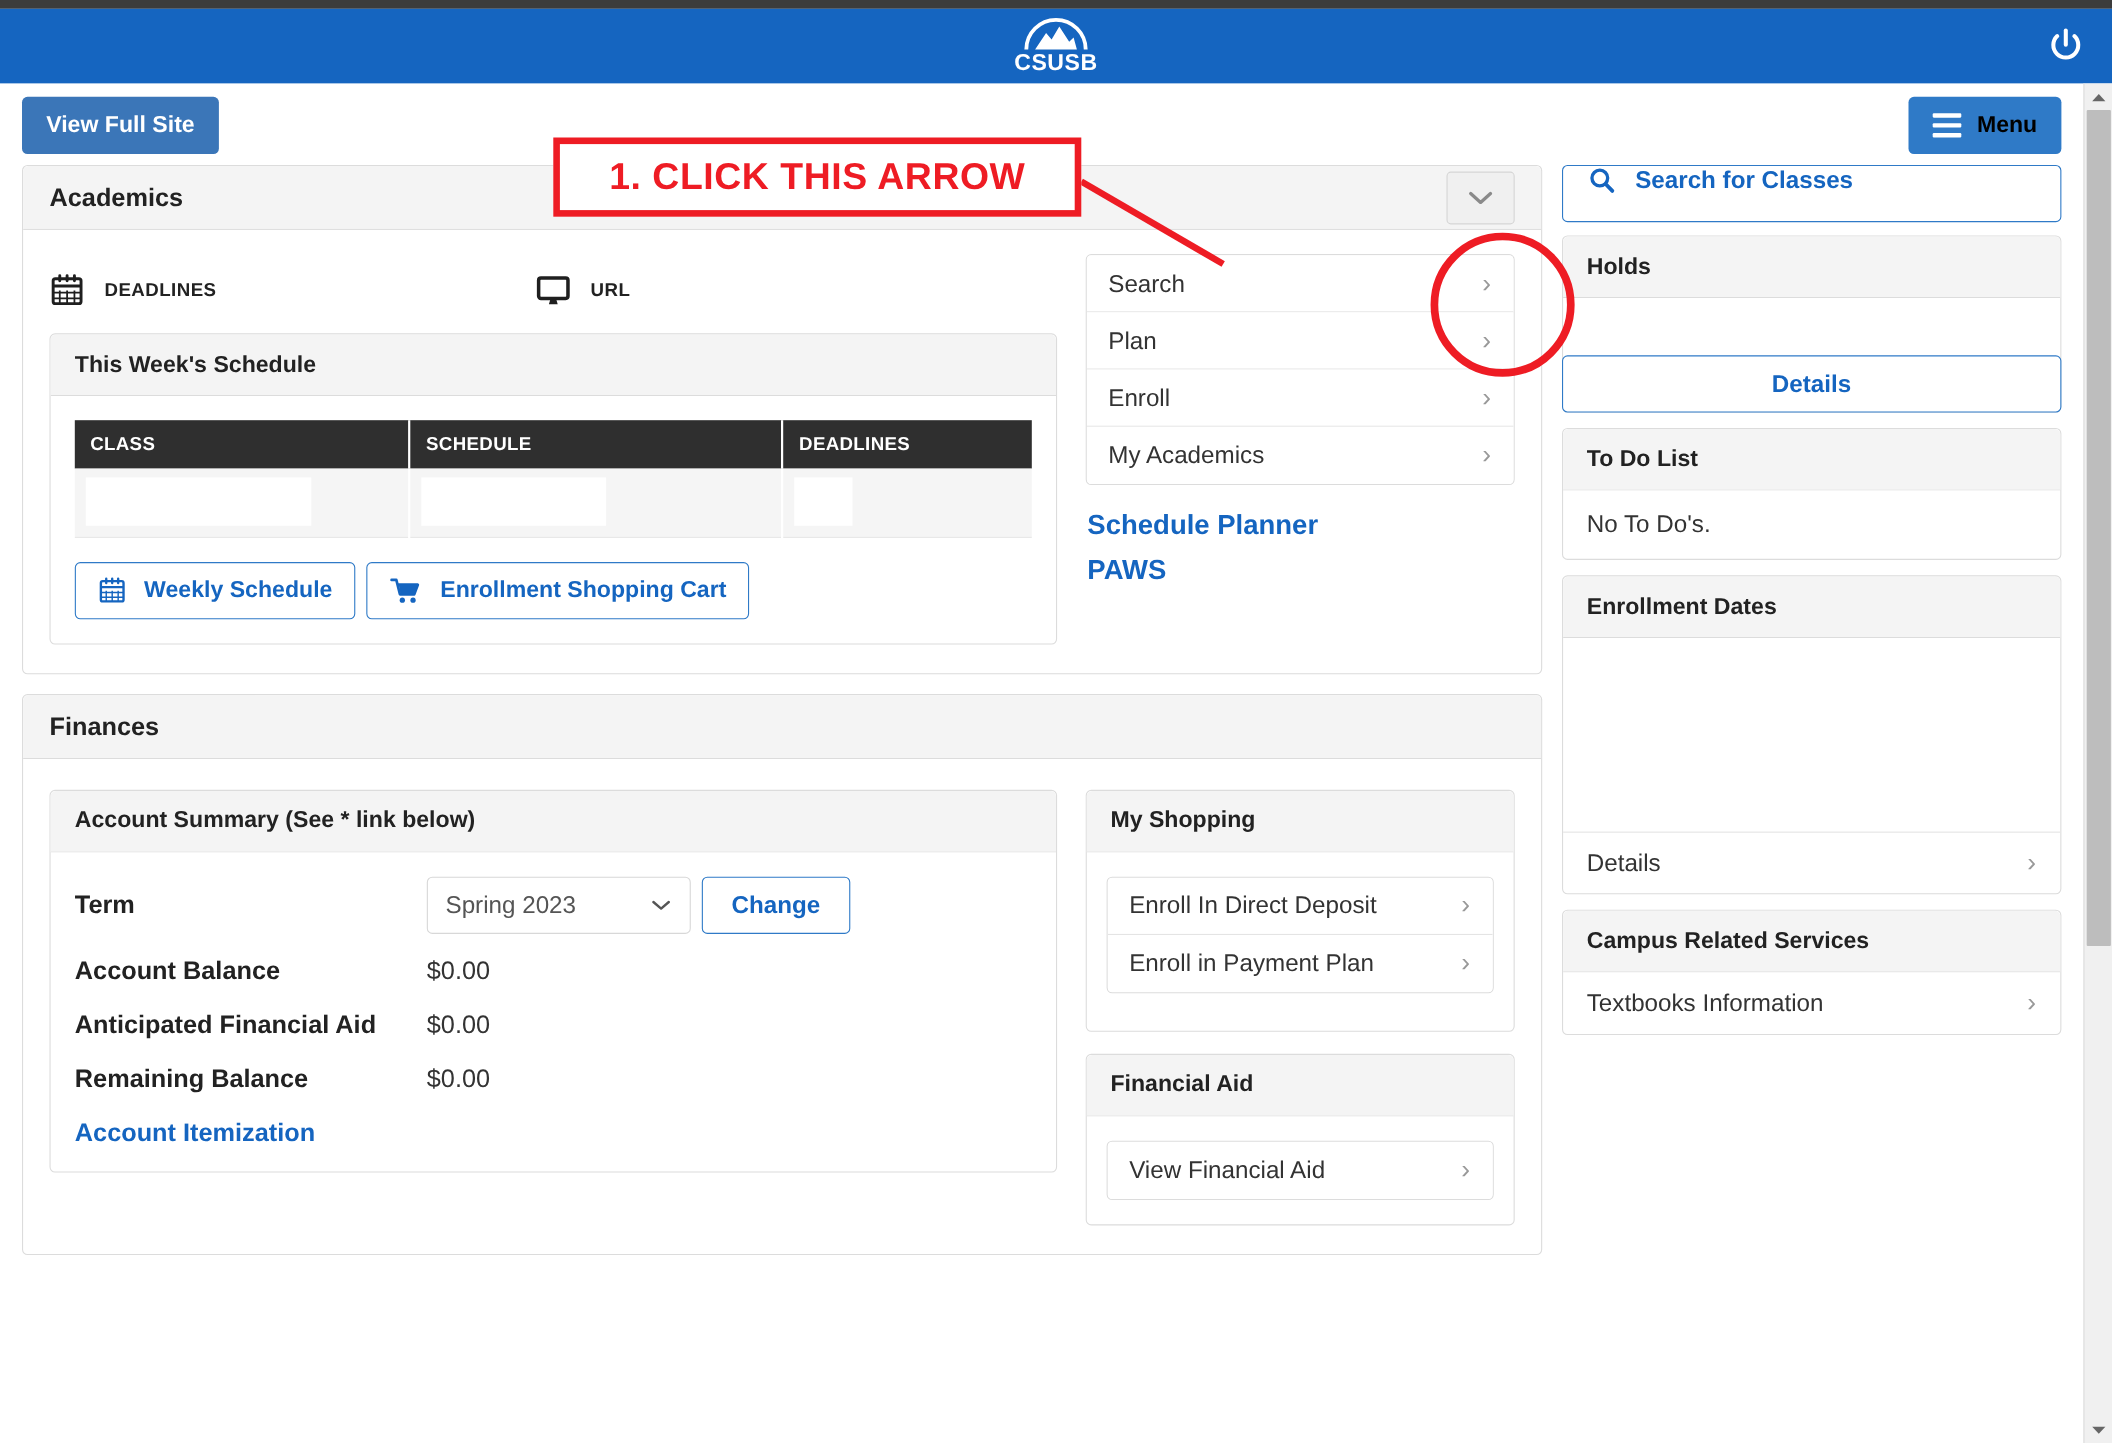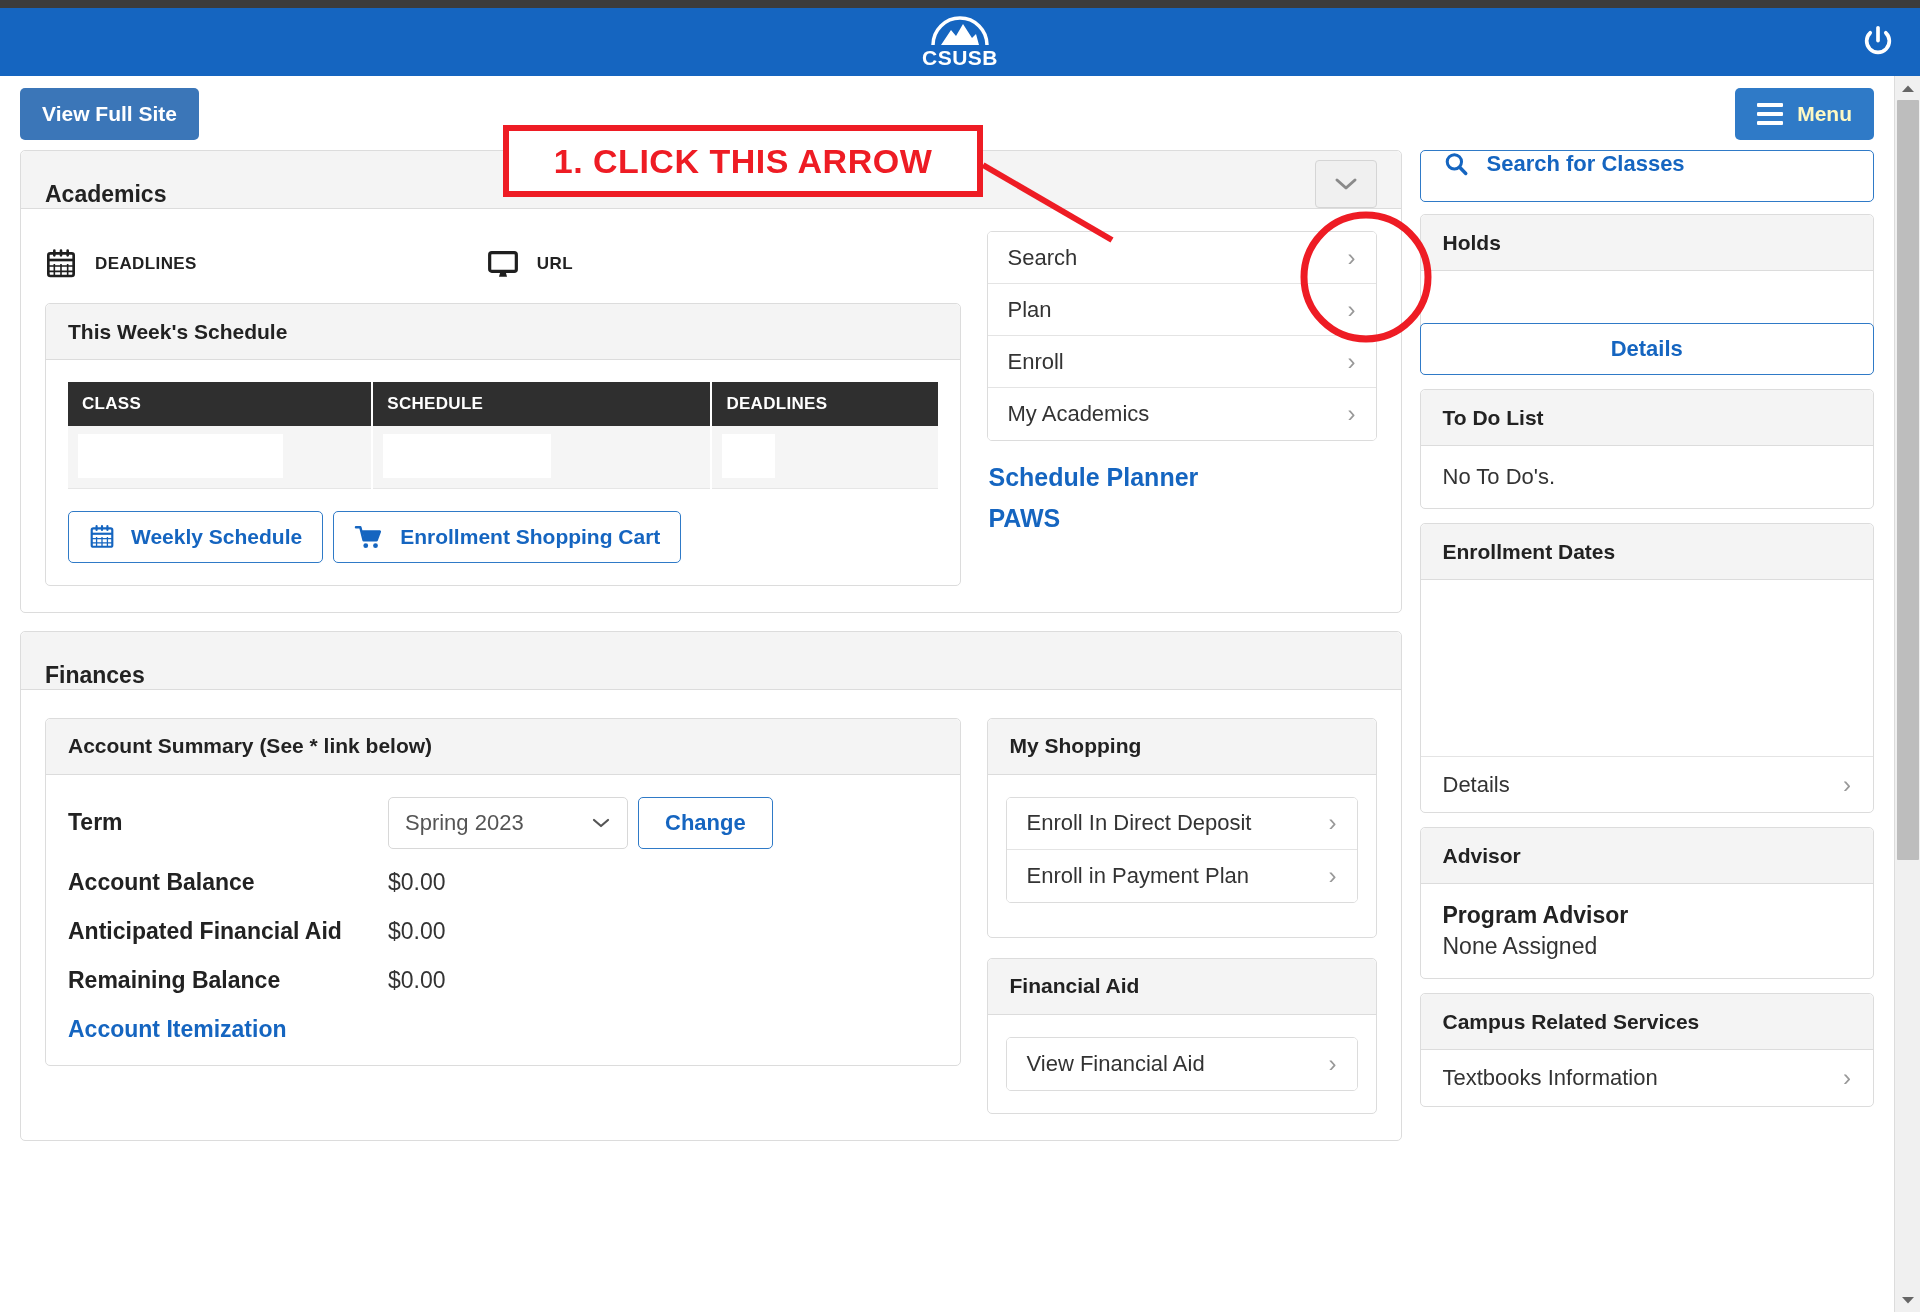--- a/index.html
+++ b/index.html
@@ -54,38 +54,38 @@
   .toolbar-row {
     margin-top:12px; height:52px; display:flex; align-items:center;
     justify-content:space-between;
   }
   .btn-full-site {
     background:#3b76b8; color:#fff; border:none; border-radius:5px;
     font-size:21px; font-weight:700; padding:0 22px; height:52px;
     font-family:"Liberation Sans", sans-serif; cursor:pointer;
   }
   .btn-menu {
-    background:#2f7ac7; color:#fef9c3; border:none; border-radius:5px;
+    background:#2f7ac7; color:#000000; border:none; border-radius:5px;
     font-size:21px; font-weight:700; padding:0 22px; height:52px;
     display:flex; align-items:center; gap:14px; cursor:pointer;
     font-family:"Liberation Sans", sans-serif;
   }
   .hamburger { display:flex; flex-direction:column; gap:5px; }
   .hamburger i { display:block; width:26px; height:4px; background:#fff; border-radius:1px; }
 
   
   .main-cols { display:flex; gap:18px; margin-top:10px; align-items:flex-start; }
   .col-left { width:1383px; }
   .col-right { width:455px; }
 
   
   .panel { border:1px solid #dcdcdc; border-radius:5px; background:#fff; }
   .panel-head {
     background:#f4f4f4; border-bottom:1px solid #dcdcdc; border-radius:5px 5px 0 0;
-    height:58px; display:flex; align-items:flex-end; padding:0 24px;
+    height:58px; display:flex; align-items:center; padding:0 24px;
     justify-content:space-between;
   }
   .panel-head h2 { font-size:23px; font-weight:700; color:#222; }
   .chev-btn {
     width:62px; height:48px; border:1px solid #d5d5d5; border-radius:4px;
     background:#f0f0f0; display:flex; align-items:center; justify-content:center;
     cursor:pointer;
   }
   .panel-body { padding:22px 24px 26px 24px; display:flex; gap:26px; }
 
@@ -491,29 +491,20 @@
             <div class="side-head">
               <h3>Enrollment Dates</h3>
             </div>
             <div class="side-empty-tall"></div>
             <div class="side-row">
               <span>Details</span>
               <span class="chev-r">›</span>
             </div>
           </div>
 
-          <div class="side-card">
-            <div class="side-head">
-              <h3>Advisor</h3>
-            </div>
-            <div class="side-body">
-              <div class="advisor-name">Program Advisor</div>
-              <div class="advisor-val">None Assigned</div>
-            </div>
-          </div>
 
           <div class="side-card">
             <div class="side-head">
               <h3>Campus Related Services</h3>
             </div>
             <div class="side-row" style="border-top:none;">
               <span>Textbooks Information</span>
               <span class="chev-r">›</span>
             </div>
           </div>

